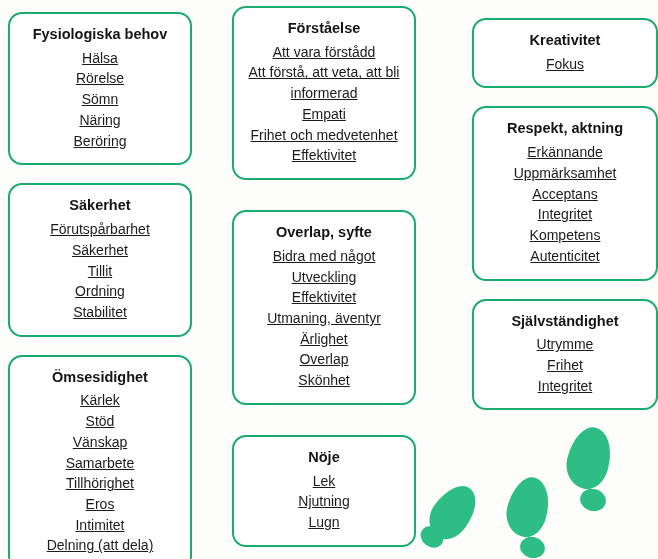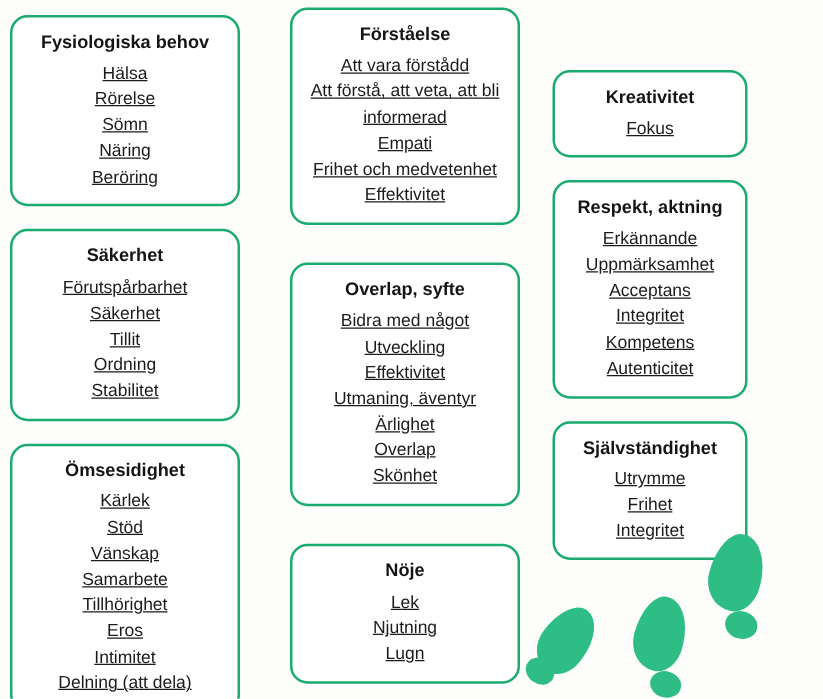--- a/index.html
+++ b/index.html
@@ -21,21 +21,21 @@
     box-sizing: border-box;
   }
   .col {
     position: absolute;
     top: 0;
     display: flex;
     flex-direction: column;
   }
   .col-1 { left: 8px;  width: 184px; }
   .col-2 { left: 232px; width: 184px; gap: 12px; }
-  .col-3 { left: 442px; width: 156px; margin-top: 38px; }
+  .col-3 { left: 472px; width: 186px; }
 
   .card {
     border: 2px solid #1aab6e;
     border-radius: 14px;
     background: #ffffff;
     box-sizing: border-box;
     padding: 10px 8px 12px 8px;
     text-align: center;
     margin-bottom: 18px;
   }

